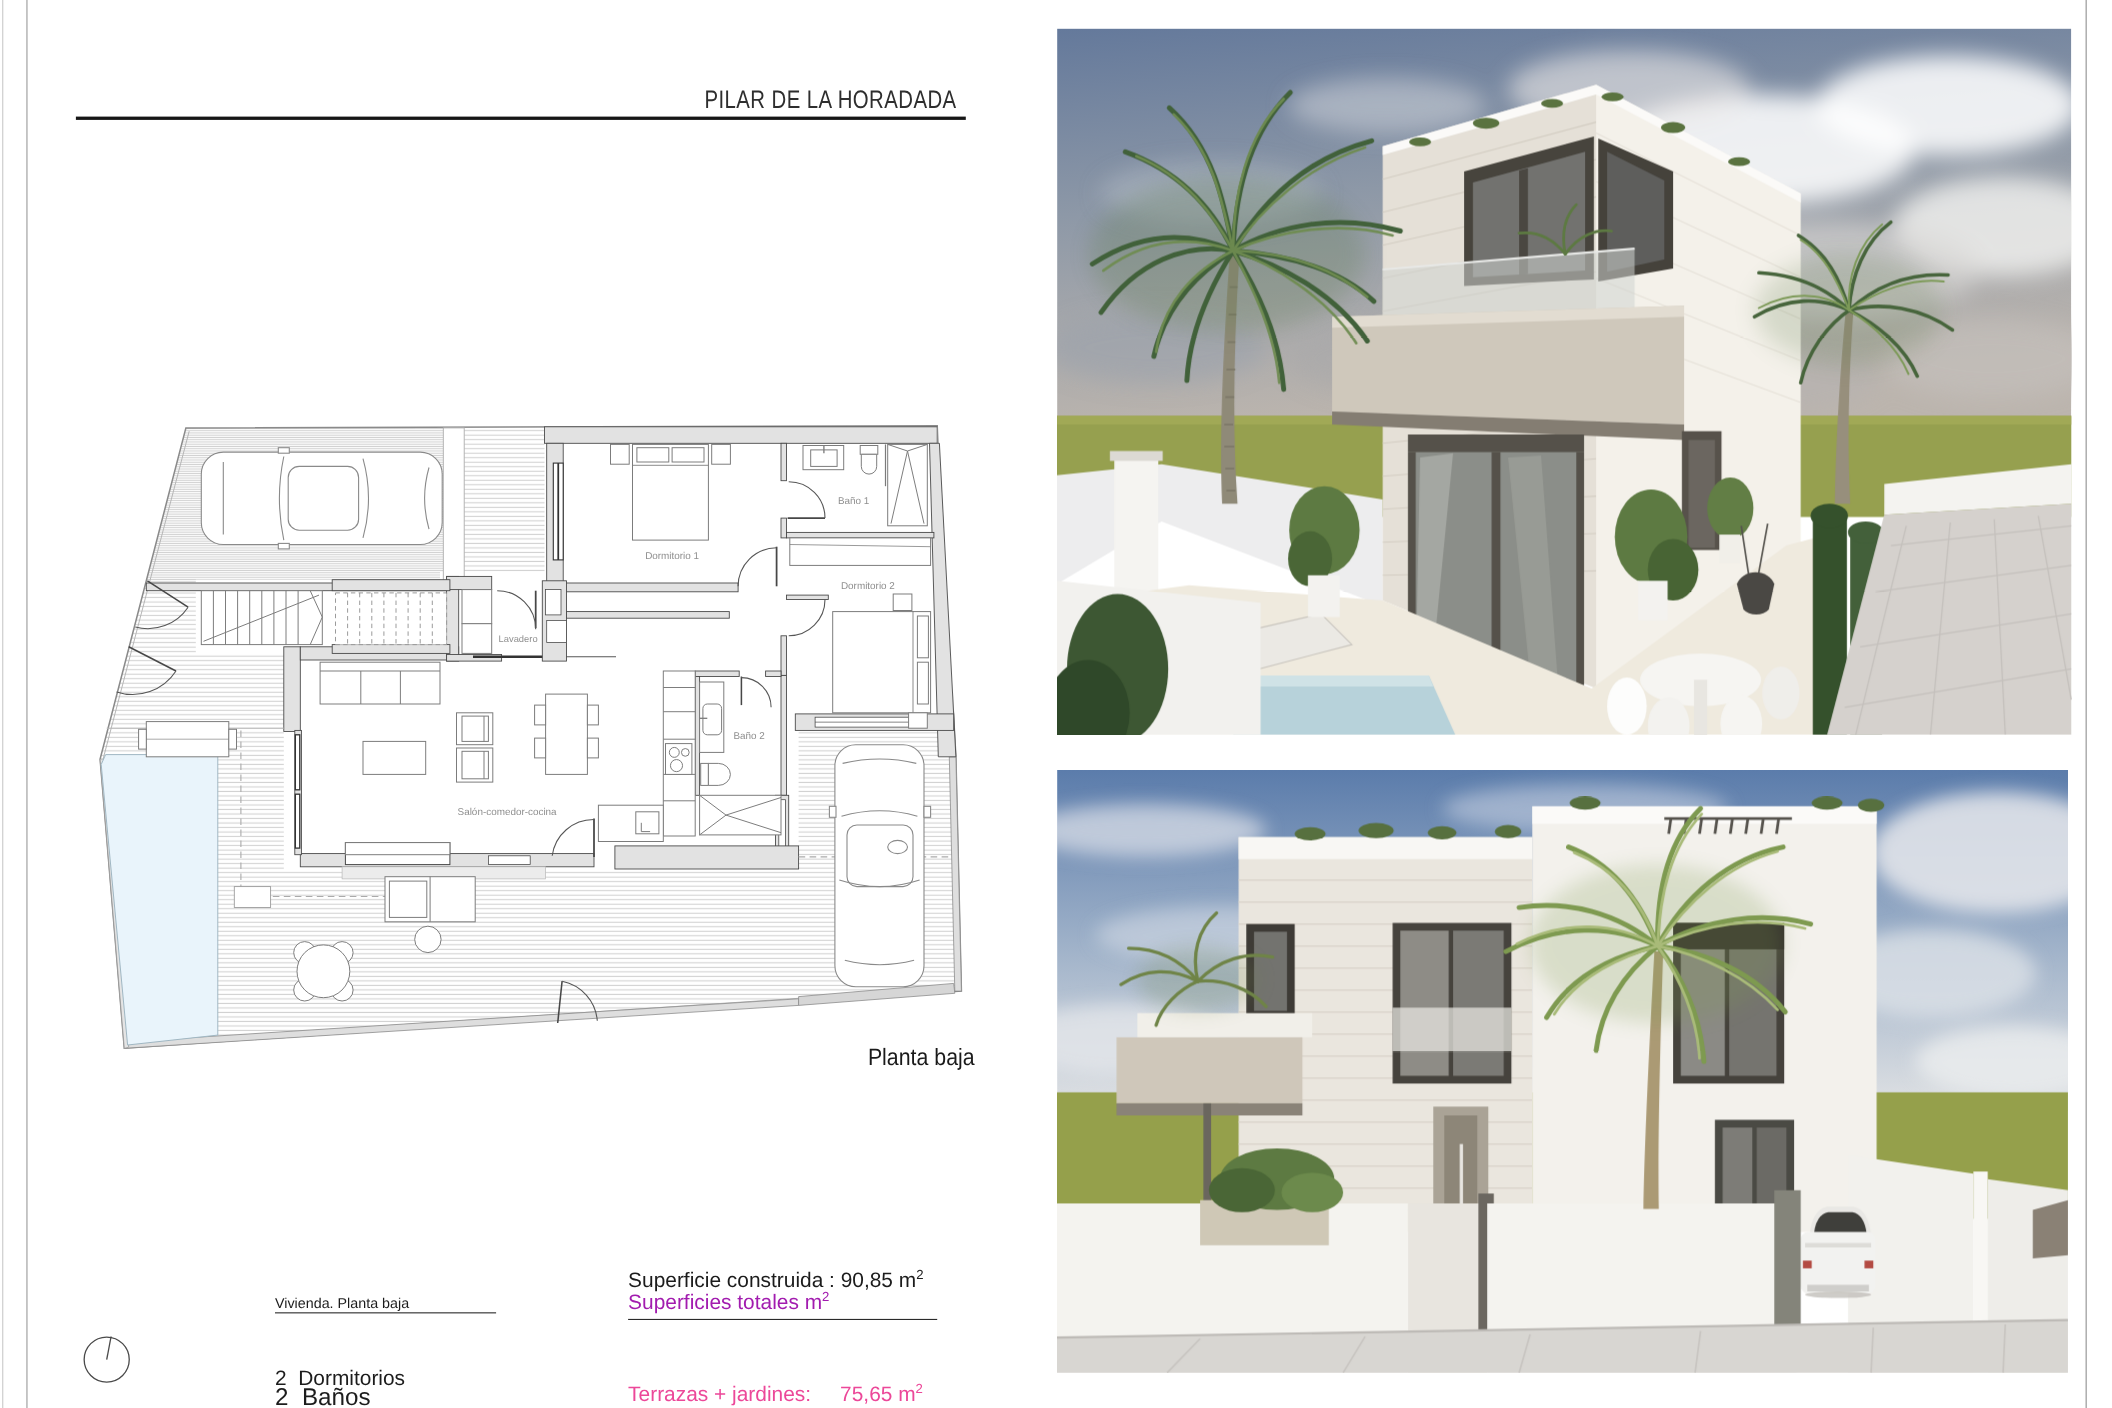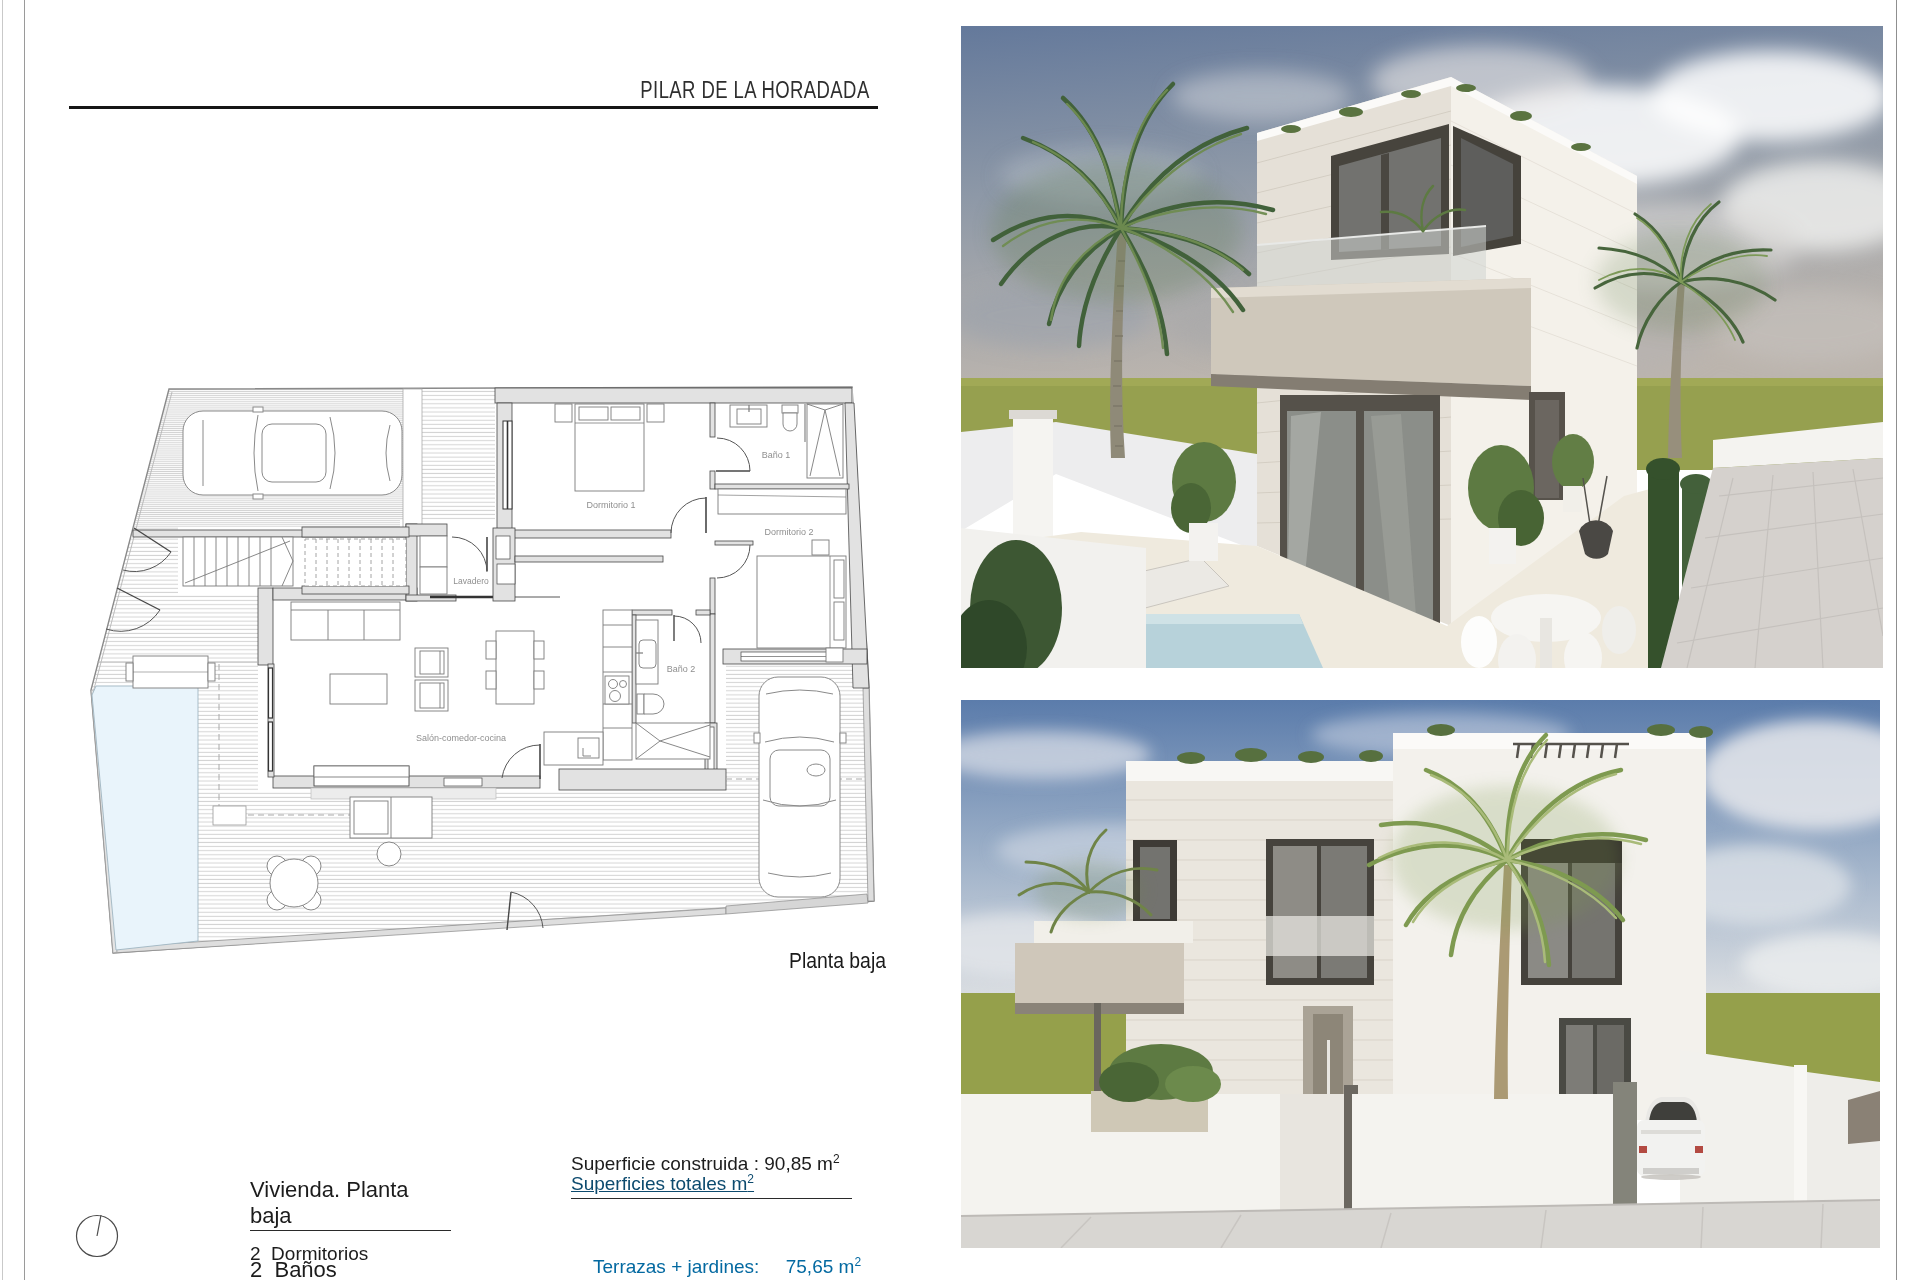--- a/index.html
+++ b/index.html
@@ -762,28 +762,28 @@
 <path d="M546,160 C532,120 508,90 470,75"></path>
 <path d="M546,160 C548,112 558,70 586,40"></path>
 <path d="M546,160 C572,120 610,86 655,74"></path>
 <path d="M546,160 C588,140 636,132 680,144"></path>
 <path d="M546,160 C586,168 628,188 655,218"></path>
 <path d="M546,160 C568,192 582,228 584,262"></path>
 <path d="M546,160 C504,172 470,192 452,222"></path>
 </g>
 </svg>
 
-<div class="abs" style="left:250px;top:1177px;font-size:22px;color:#1c1c1c;border-bottom:1px solid #2a2a2a;width:201px;padding-bottom:1px;">Vivienda. Planta baja</div>
+<div class="abs" style="left:250px;top:1177px;font-size:13px;color:#1c1c1c;border-bottom:1px solid #2a2a2a;width:201px;padding-bottom:1px;">Vivienda. Planta baja</div>
 
 <div class="abs" style="left:250px;top:1214px;font-size:19px;color:#1c1c1c;margin-top:29px;">2&nbsp; Dormitorios</div>
 
 <div class="abs" style="left:250px;top:1257px;font-size:22px;color:#1c1c1c;">2&nbsp; Baños</div>
 
-<div class="abs" style="left:571px;top:1172px;font-size:19px;color:#0c4a6e;border-bottom:1px solid #2a2a2a;width:281px;padding-bottom:3px;text-decoration:underline;">Superficies totales m<sup style="font-size:12px;">2</sup></div>
+<div class="abs" style="left:571px;top:1172px;font-size:19px;color:#a21caf;border-bottom:1px solid #2a2a2a;width:281px;padding-bottom:3px;">Superficies totales m<sup style="font-size:12px;">2</sup></div>
 
 <div class="abs" style="left:571px;top:1152px;font-size:19px;color:#1c1c1c;">Superficie construida : 90,85 m<sup style="font-size:12px;">2</sup></div>
 
-<div class="abs" style="left:571px;top:1255px;font-size:19px;color:#0369a1;margin-left:22px;">Terrazas + jardines:&nbsp;&nbsp;&nbsp;&nbsp; 75,65 m<sup style="font-size:12px;">2</sup></div>
+<div class="abs" style="left:571px;top:1255px;font-size:19px;color:#ec4899;">Terrazas + jardines:&nbsp;&nbsp;&nbsp;&nbsp; 75,65 m<sup style="font-size:12px;">2</sup></div>
 
 <svg class="abs" style="left:60px;top:1195px;" width="80" height="80" viewBox="0 0 80 80">
   <circle cx="37" cy="41" r="20.5" fill="none" stroke="#4a4a4a" stroke-width="1.2"></circle>
   <line x1="37" y1="41" x2="41" y2="20" stroke="#4a4a4a" stroke-width="1.2"></line>
 </svg>
 
 </body></html>

